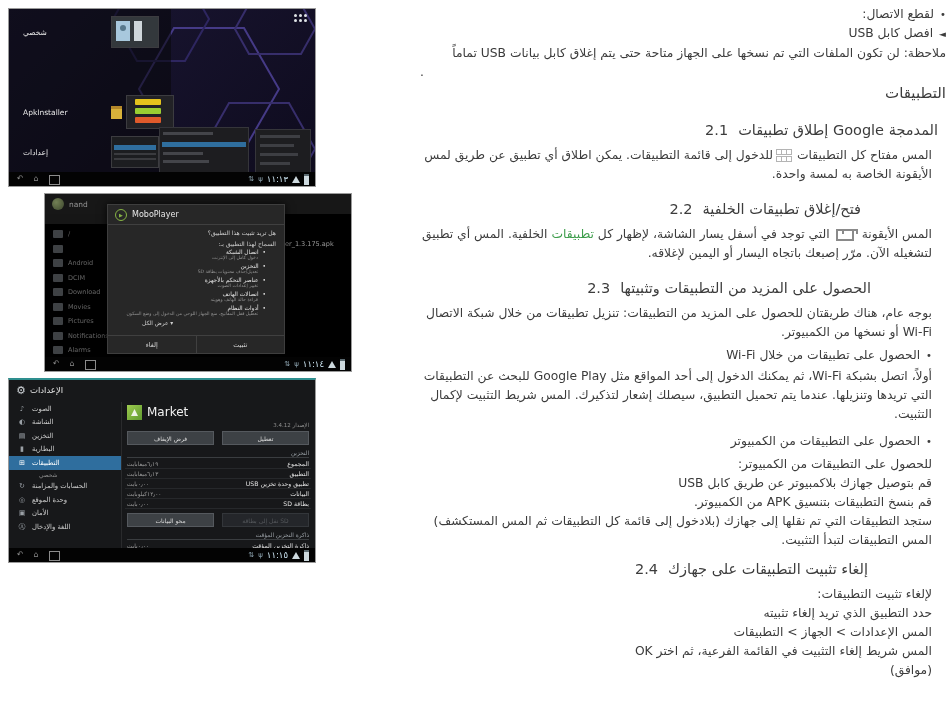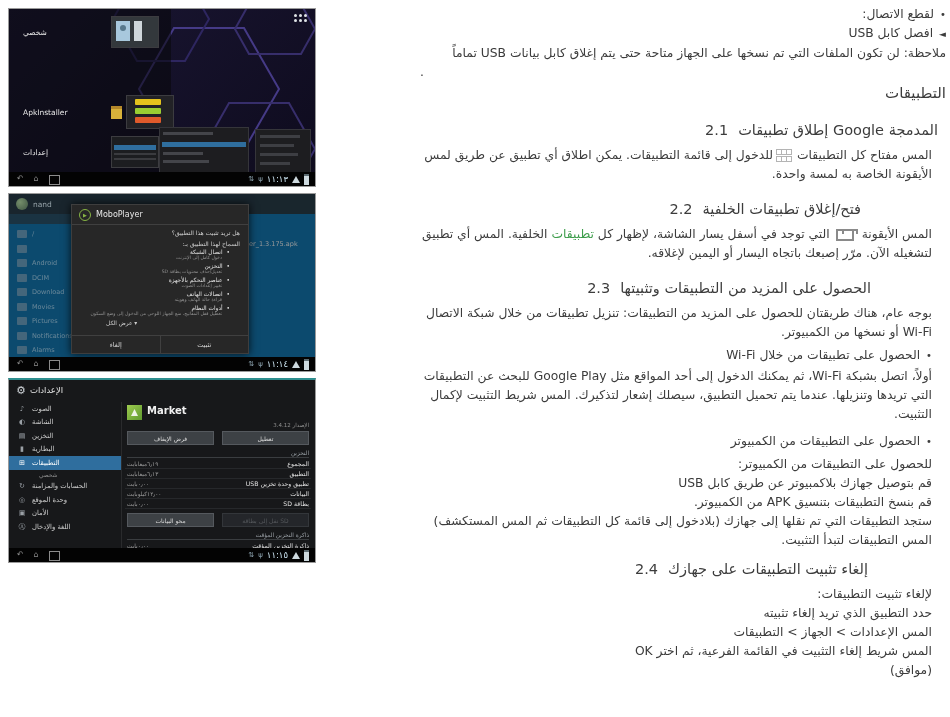--- a/index.html
+++ b/index.html
@@ -45,21 +45,21 @@
                overflow:hidden;white-space:nowrap;}
   .thumb{width:46px;height:30px;background:#2b2b2e;border:1px solid #3c3c40;position:relative;}
   .allapps{position:absolute;right:8px;top:5px;display:grid;grid-template-columns:repeat(3,3px);grid-gap:2px;}
   .allapps i{width:3px;height:3px;background:#dfe3e6;border-radius:50%;}
   .pkg{width:11px;height:10px;background:#d8b23a;border-top:3px solid #b4882a;margin-right:4px;}
   .cbar{position:absolute;left:8px;width:26px;height:6px;border-radius:1px;}
   .mini-sel{position:absolute;left:2px;right:2px;height:5px;background:#2f6e9e;}
   .float-thumb{position:absolute;background:#1d1d20;border:1px solid #35353a;}
 
   
-  #shot2{top:193px;height:177px;background:#0c4a6e;}
+  #shot2{top:193px;height:177px;background:#000000;margin-left:36px;}
   .fm-top{position:absolute;left:0;top:0;right:0;height:20px;background:#1d1d1d;display:flex;align-items:center;opacity:.8;}
   .fm-ic{width:12px;height:12px;border-radius:50%;background:radial-gradient(circle at 35% 35%,#8f9f6a,#4d5a3a);margin:0 5px 0 7px;}
   .fm-app{color:#b9b9b9;font-size:7.5px;}
   .fm-path{position:absolute;left:0;top:20px;width:200px;height:10px;background:#242424;opacity:.6;}
   .folders{position:absolute;left:0;top:33px;width:72px;opacity:.5;}
   .folders .fr{display:flex;align-items:center;height:14.5px;}
   .folders .fi{width:10px;height:8px;background:#7d8288;border-radius:1px;margin:0 5px 0 8px;}
   .folders .fn{color:#c2c2c2;font-size:6.5px;white-space:nowrap;}
   .apkname{position:absolute;left:240px;top:46px;color:#9a9a9a;font-size:6.5px;}
   .dlg{position:absolute;left:62px;top:10px;width:176px;height:148px;background:#272727;
@@ -87,21 +87,21 @@
   .sidebar{position:absolute;left:0;top:22px;width:112px;bottom:14px;border-right:1px solid #2a2b2d;}
   .si{display:flex;align-items:center;height:13.5px;color:#cfcfcf;font-size:6.8px;}
   .si .ic{width:14px;text-align:center;color:#9aa0a6;font-size:7px;margin-left:6px;margin-right:3px;}
   .si.sel{background:#2f6e9e;color:#fff;}
   .si.hdr{color:#8d8d8d;font-size:5.8px;height:10px;padding-left:30px;}
   .main{position:absolute;left:116px;right:4px;top:22px;bottom:14px;direction:rtl;text-align:right;}
   .approw{display:flex;align-items:flex-start;direction:ltr;margin-top:3px;}
   .mkt{width:15px;height:15px;background:linear-gradient(135deg,#9ecb4f,#5f9a2f);margin:0 5px 0 2px;position:relative;}
   .mkt:after{content:"";position:absolute;left:4px;top:4px;width:7px;height:7px;background:#eef3e6;
              clip-path:polygon(50% 0,100% 100%,0 100%);}
-  .appname{color:#f0f0f0;font-size:10px;font-weight:bold;}
+  .appname{color:#f0f0f0;font-size:12px;font-weight:normal;}
   .ver{color:#8f8f8f;font-size:5.5px;text-align:right;margin:2px 2px 3px 0;}
   .btnrow{display:flex;direction:ltr;gap:8px;margin:2px 2px 0 2px;}
   .gbtn{flex:1;height:12px;background:#3d4145;border:1px solid #55595e;color:#dcdcdc;
         font-size:6px;display:flex;align-items:center;justify-content:center;}
   .gbtn.dis{background:#24262a;border-color:#33363a;color:#55585c;}
   .sech{color:#9aa0a6;font-size:5.8px;border-bottom:1px solid #3a3d40;margin:5px 2px 1px;padding-bottom:1px;}
   .srow{display:flex;justify-content:space-between;border-bottom:1px solid #26282b;
         padding:1px 2px;align-items:center;}
   .srow .sl{color:#e0e0e0;font-size:6.2px;}
   .srow .sv{color:#9a9a9a;font-size:5.8px;direction:ltr;}

